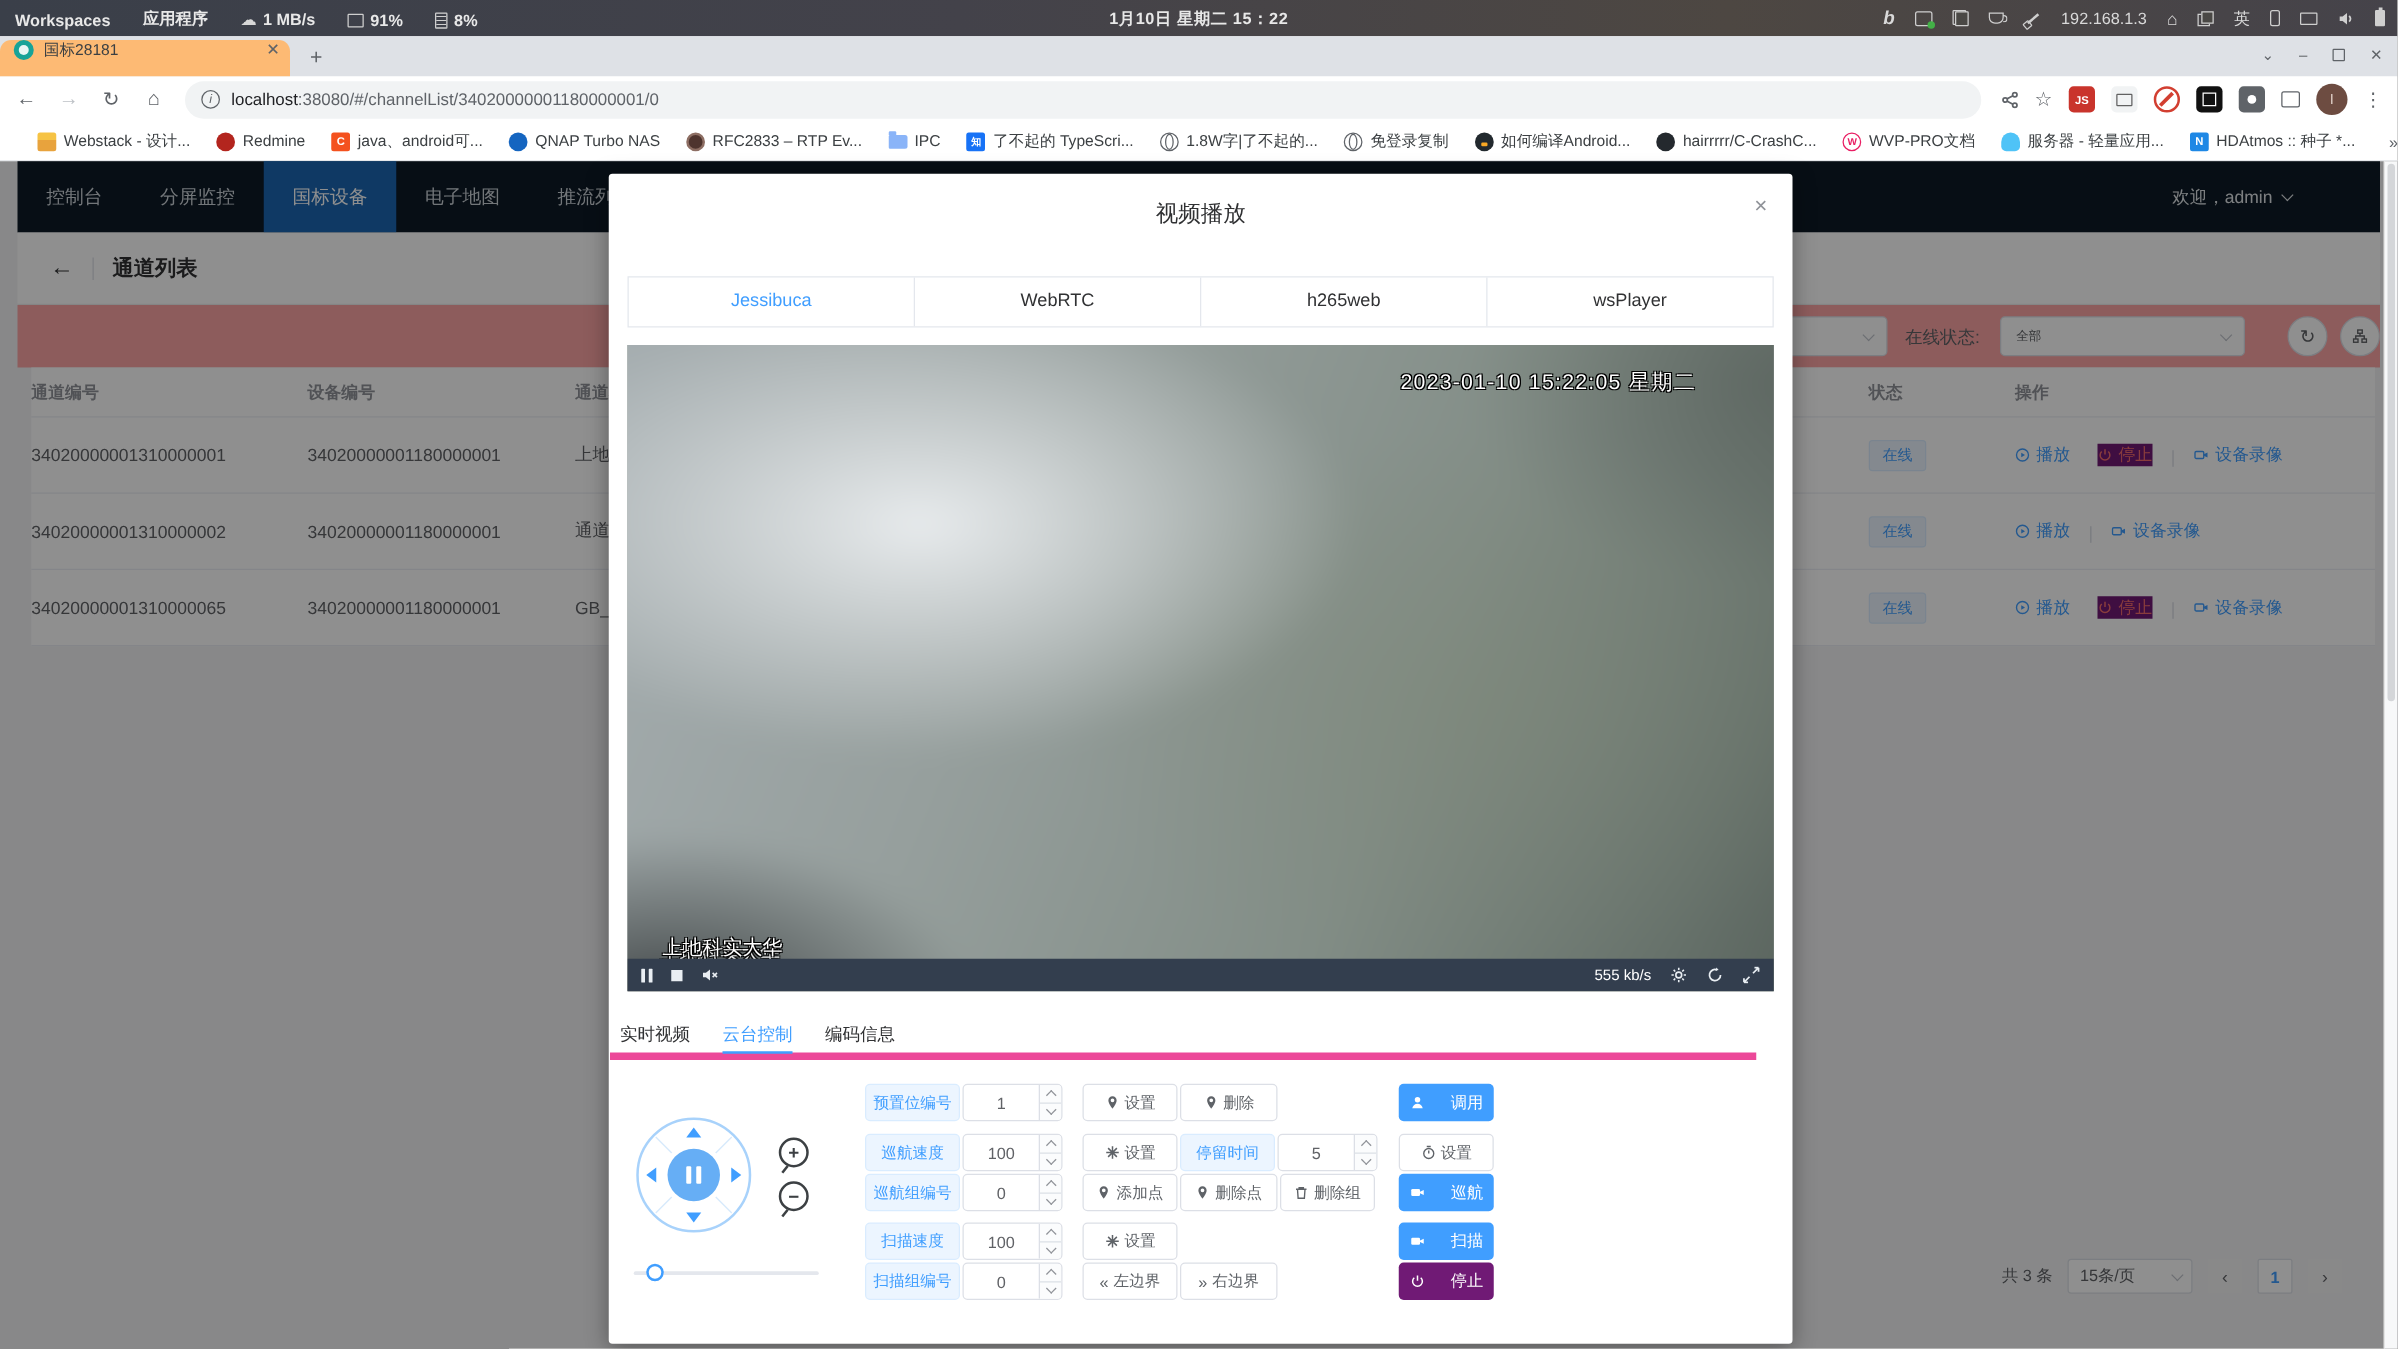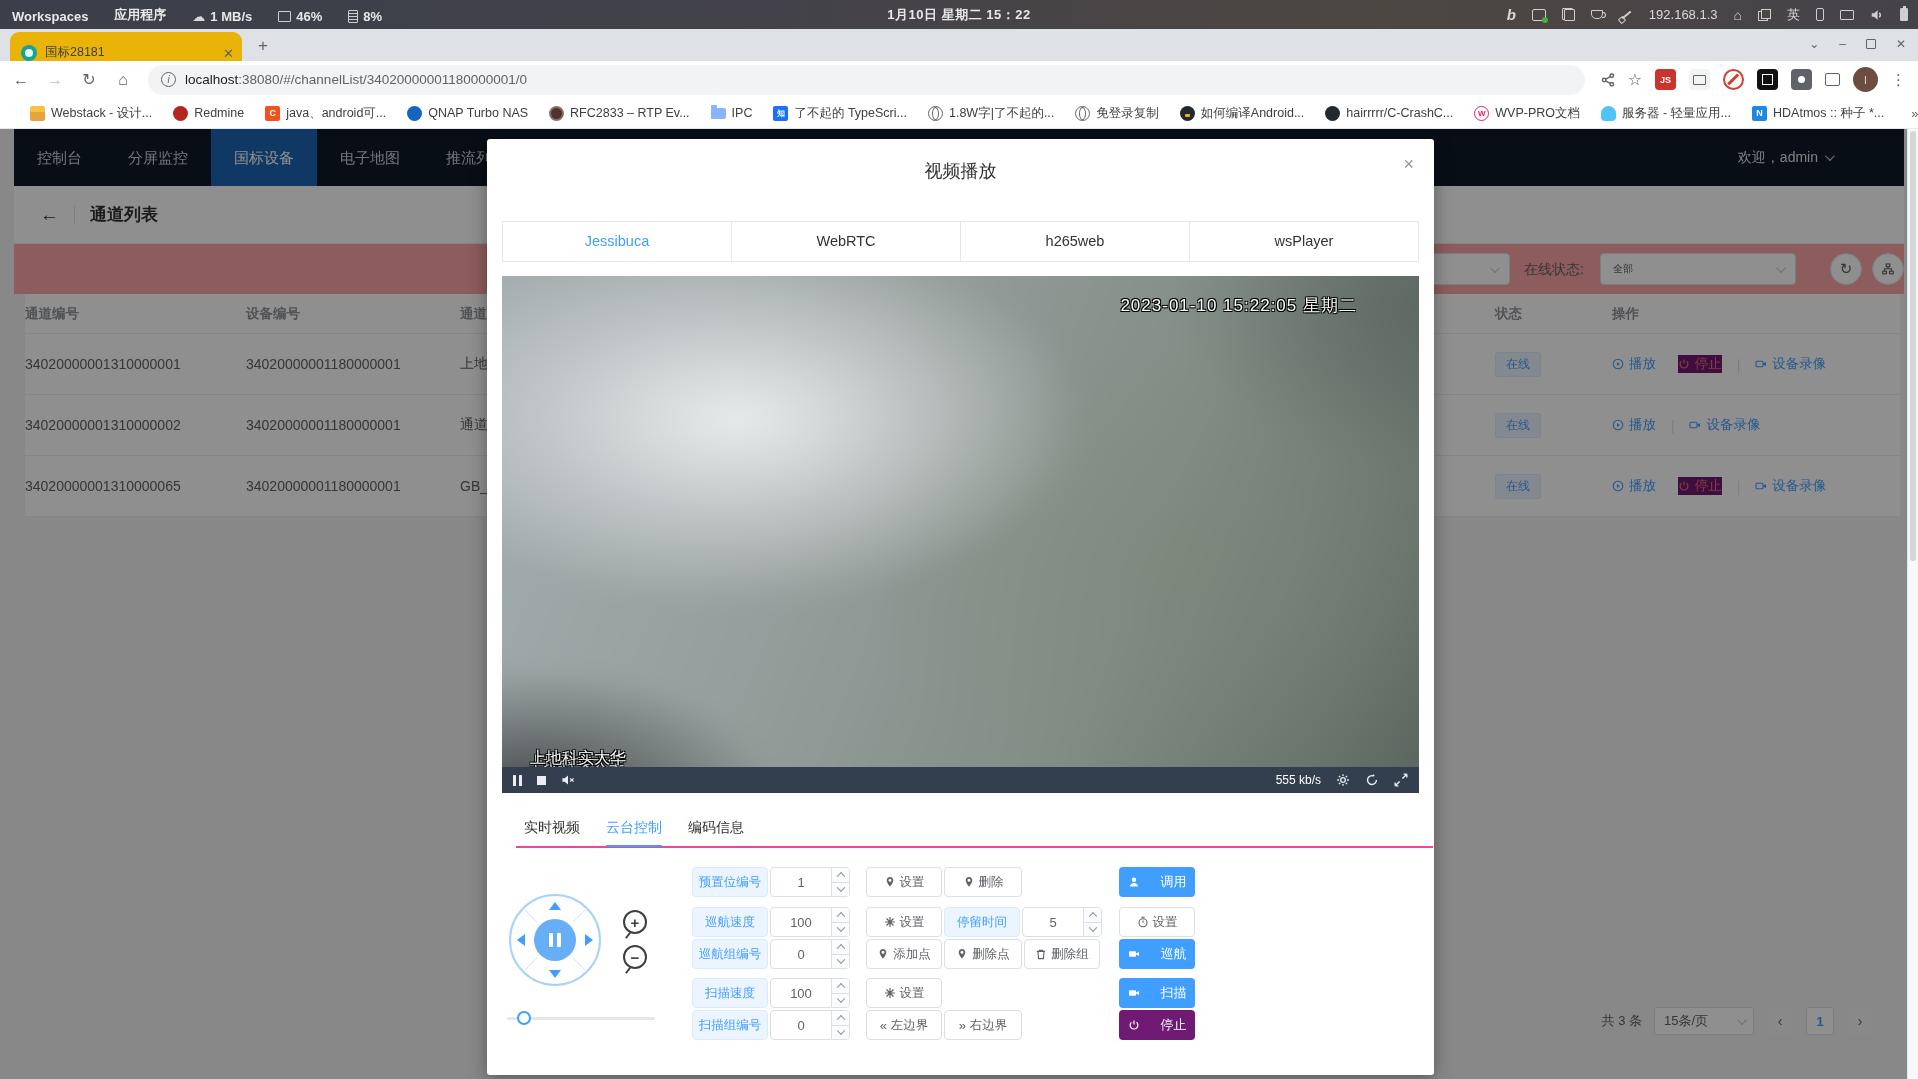--- a/index.html
+++ b/index.html
@@ -32,21 +32,21 @@
 .ic-stack{width:13px;height:12px;position:relative}
 .ic-stack::before,.ic-stack::after{content:"";position:absolute;width:8px;height:8px;border:1.5px solid #cfcfcf}
 .ic-stack::before{left:0;bottom:0}.ic-stack::after{right:0;top:0;background:#4a4845}
 .ic-phone{width:8px;height:13px;border:1.5px solid #cfcfcf;border-radius:2px}
 .ic-mon{width:14px;height:10px;border:1.5px solid #cfcfcf;border-radius:1px}
 .ic-batt{width:8px;height:13px;border:1.5px solid #cfcfcf;border-radius:1px;position:relative;background:#cfcfcf}
 .ic-batt::before{content:"";position:absolute;top:-3px;left:1.5px;width:3px;height:2px;background:#cfcfcf}
 
 
 .tabstrip{height:32px;background:#dee1e6;display:flex;align-items:flex-end;position:relative}
-.btab{width:232px;height:29px;margin-left:10px;background:#eab308;border-radius:9px 9px 0 0;display:flex;align-items:flex-end;padding:0 8px 0 11px;gap:8px;font-size:12.5px;color:#3c4043}
+.btab{width:232px;height:29px;margin-left:0;background:#fdba74;border-radius:9px 9px 0 0;display:flex;align-items:flex-start;padding:0 8px 0 11px;gap:8px;font-size:12.5px;color:#3c4043}
 .favicon{width:16px;height:16px;border-radius:50%;background:#17a398;position:relative;flex:none}
 .favicon::after{content:"";position:absolute;left:4px;top:4px;width:8px;height:8px;border-radius:50%;background:#e8f6f4}
 .btab-title{flex:1;overflow:hidden;white-space:nowrap}
 .tab-close{color:#5f6368;font-size:13px}
 .newtab{width:26px;height:26px;margin:0 0 2px 8px;font-size:17px;color:#5f6368;display:flex;align-items:center;justify-content:center}
 .win-controls{position:absolute;right:12px;top:0;height:30px;display:flex;gap:20px;align-items:center;color:#5f6368;font-size:12px}
 .wc-max{width:10px;height:10px;border:1.3px solid #5f6368;border-radius:1px}
 
 .toolbar{height:37px;background:#fff;display:flex;align-items:center;padding:0 8px;gap:8px}
 .nav-ic{font-size:16px;color:#5f6368;width:26px;text-align:center}
@@ -158,21 +158,21 @@
  text-shadow:1px 1px 0 #000,-1px -1px 0 #000,1px -1px 0 #000,-1px 1px 0 #000}
 .vwm2{bottom:19px;left:26px;opacity:.85}
 .vbar{position:absolute;bottom:0;left:0;right:0;height:26px;background:#333e4e;display:flex;align-items:center;padding:0 11px;gap:15px;color:#e9eef3}
 .pause-bars{display:flex;gap:3px}
 .pause-bars i{width:3px;height:11px;background:#e9eef3;border-radius:.5px}
 .stop-sq{width:9px;height:9px;background:#e9eef3}
 .vspacer{flex:1}
 .vrate{font-size:12px;color:#fff}
 .vic{width:14px;height:14px}
 
-.stabs{position:absolute;top:668px;left:29px;width:917px;height:41px;border-bottom:2px solid #ec4899;display:flex;gap:26px;padding-left:8px}
+.stabs{position:absolute;top:668px;left:1px;width:917px;height:41px;border-bottom:6px solid #ec4899;display:flex;gap:26px;padding-left:8px}
 .stab{line-height:40px;font-size:14px;color:#303133;position:relative}
 .stab.active{color:#409eff}
 .stab.active::after{content:"";position:absolute;left:0;right:0;bottom:-1px;height:2px;background:#409eff}
 
 
 .pad{position:absolute;left:22px;top:755px;width:92px;height:92px;border:2px solid #a8d2fb;border-radius:50%}
 .pad-line{position:absolute;left:50%;top:50%;width:86px;height:1px;background:#d6e9fc}
 .pl1{transform:translate(-50%,-50%) rotate(45deg)}
 .pl2{transform:translate(-50%,-50%) rotate(-45deg)}
 .pad-arrow{position:absolute;width:0;height:0;border:6px solid transparent}
@@ -218,21 +218,21 @@
 <div class="sysbar">
   <div class="sys-left">
     <span>Workspaces</span>
     <span>应用程序</span>
     <span class="sys-stat">
         <span class="ic-cloud">☁</span>
         <span>1 MB/s</span>
       </span>
     <span class="sys-stat">
         <span class="ic-chip"></span>
-        <span>46%</span>
+        <span>91%</span>
       </span>
     <span class="sys-stat">
         <span class="ic-mem"></span>
         <span>8%</span>
       </span>
   </div>
   <div class="sys-clock">1月10日 星期二 15：22</div>
   <div class="sys-right">
     <span class="sr ic-bing">b</span>
     <span class="sr ic-appwin"></span>

